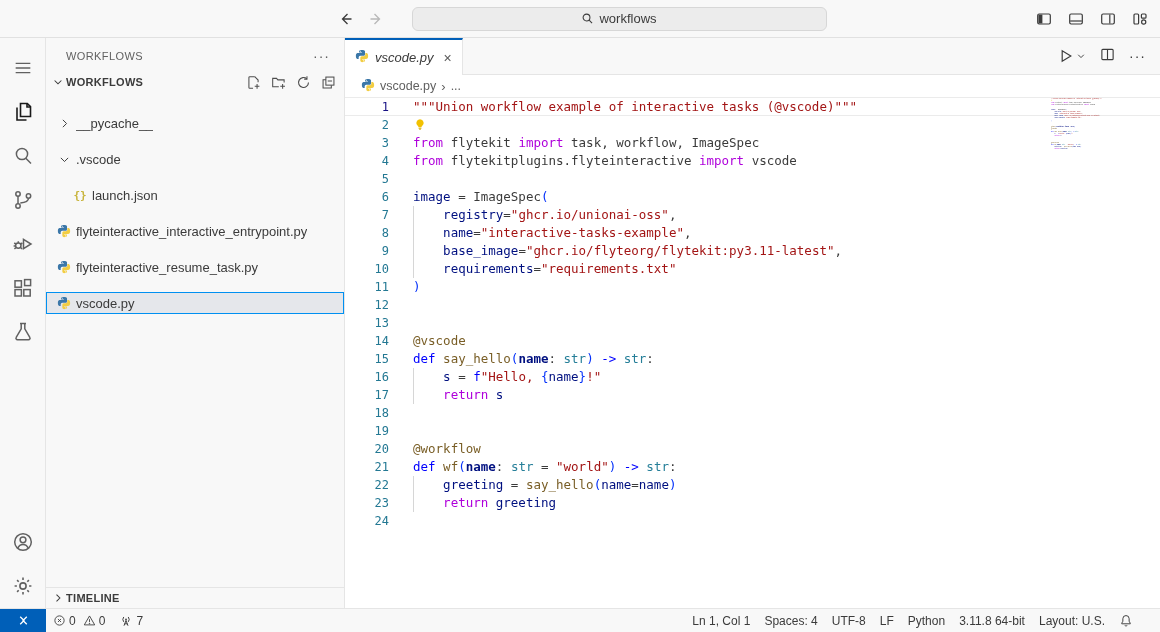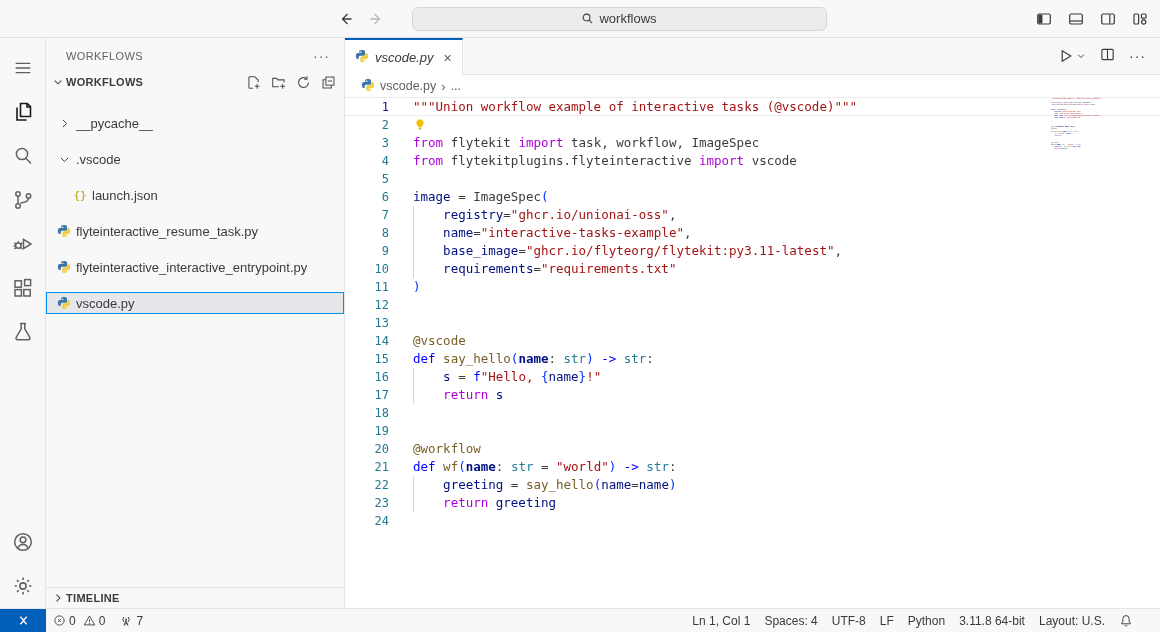--- a/index.html
+++ b/index.html
@@ -283,31 +283,31 @@
             <span class="label">launch.json</span>
           </div>
           <div class="tree-row">
             <span style="width: 8px; min-width: 8px;"></span>
             <span class="slot">
               <svg width="14" height="14" viewBox="0 0 32 32">
                 <path fill="#3b77a8" d="M15.9 2c-7 0-6.6 3-6.6 3v3.2h6.7v1H6.6S2 8.7 2 15.9c0 7.3 4 7 4 7h2.4v-3.3s-.1-4 4-4h6.7s3.8.1 3.8-3.7V5.7S23.5 2 15.9 2zm-3.7 2.1a1.2 1.2 0 1 1 0 2.4 1.2 1.2 0 0 1 0-2.4z"></path>
                 <path fill="#f2cd42" d="M16.1 30c7 0 6.6-3 6.6-3v-3.2H16v-1h9.4s4.6.5 4.6-6.7c0-7.3-4-7-4-7h-2.4v3.3s.1 4-4 4H16s-3.8-.1-3.8 3.7v6.2S11.8 30 16.1 30zm3.7-2.1a1.2 1.2 0 1 1 0-2.4 1.2 1.2 0 0 1 0 2.4z"></path>
               </svg>
             </span>
-            <span class="label">flyteinteractive_resume_task.py</span>
+            <span class="label">flyteinteractive_interactive_entrypoint.py</span>
           </div>
           <div class="tree-row">
             <span style="width: 8px; min-width: 8px;"></span>
             <span class="slot">
               <svg width="14" height="14" viewBox="0 0 32 32">
                 <path fill="#3b77a8" d="M15.9 2c-7 0-6.6 3-6.6 3v3.2h6.7v1H6.6S2 8.7 2 15.9c0 7.3 4 7 4 7h2.4v-3.3s-.1-4 4-4h6.7s3.8.1 3.8-3.7V5.7S23.5 2 15.9 2zm-3.7 2.1a1.2 1.2 0 1 1 0 2.4 1.2 1.2 0 0 1 0-2.4z"></path>
                 <path fill="#f2cd42" d="M16.1 30c7 0 6.6-3 6.6-3v-3.2H16v-1h9.4s4.6.5 4.6-6.7c0-7.3-4-7-4-7h-2.4v3.3s.1 4-4 4H16s-3.8-.1-3.8 3.7v6.2S11.8 30 16.1 30zm3.7-2.1a1.2 1.2 0 1 1 0-2.4 1.2 1.2 0 0 1 0 2.4z"></path>
               </svg>
             </span>
-            <span class="label">flyteinteractive_interactive_entrypoint.py</span>
+            <span class="label">flyteinteractive_resume_task.py</span>
           </div>
           <div class="tree-row selected">
             <span style="width: 8px; min-width: 8px;"></span>
             <span class="slot">
               <svg width="14" height="14" viewBox="0 0 32 32">
                 <path fill="#3b77a8" d="M15.9 2c-7 0-6.6 3-6.6 3v3.2h6.7v1H6.6S2 8.7 2 15.9c0 7.3 4 7 4 7h2.4v-3.3s-.1-4 4-4h6.7s3.8.1 3.8-3.7V5.7S23.5 2 15.9 2zm-3.7 2.1a1.2 1.2 0 1 1 0 2.4 1.2 1.2 0 0 1 0-2.4z"></path>
                 <path fill="#f2cd42" d="M16.1 30c7 0 6.6-3 6.6-3v-3.2H16v-1h9.4s4.6.5 4.6-6.7c0-7.3-4-7-4-7h-2.4v3.3s.1 4-4 4H16s-3.8-.1-3.8 3.7v6.2S11.8 30 16.1 30zm3.7-2.1a1.2 1.2 0 1 1 0-2.4 1.2 1.2 0 0 1 0 2.4z"></path>
               </svg>
             </span>
             <span class="label">vscode.py</span>

